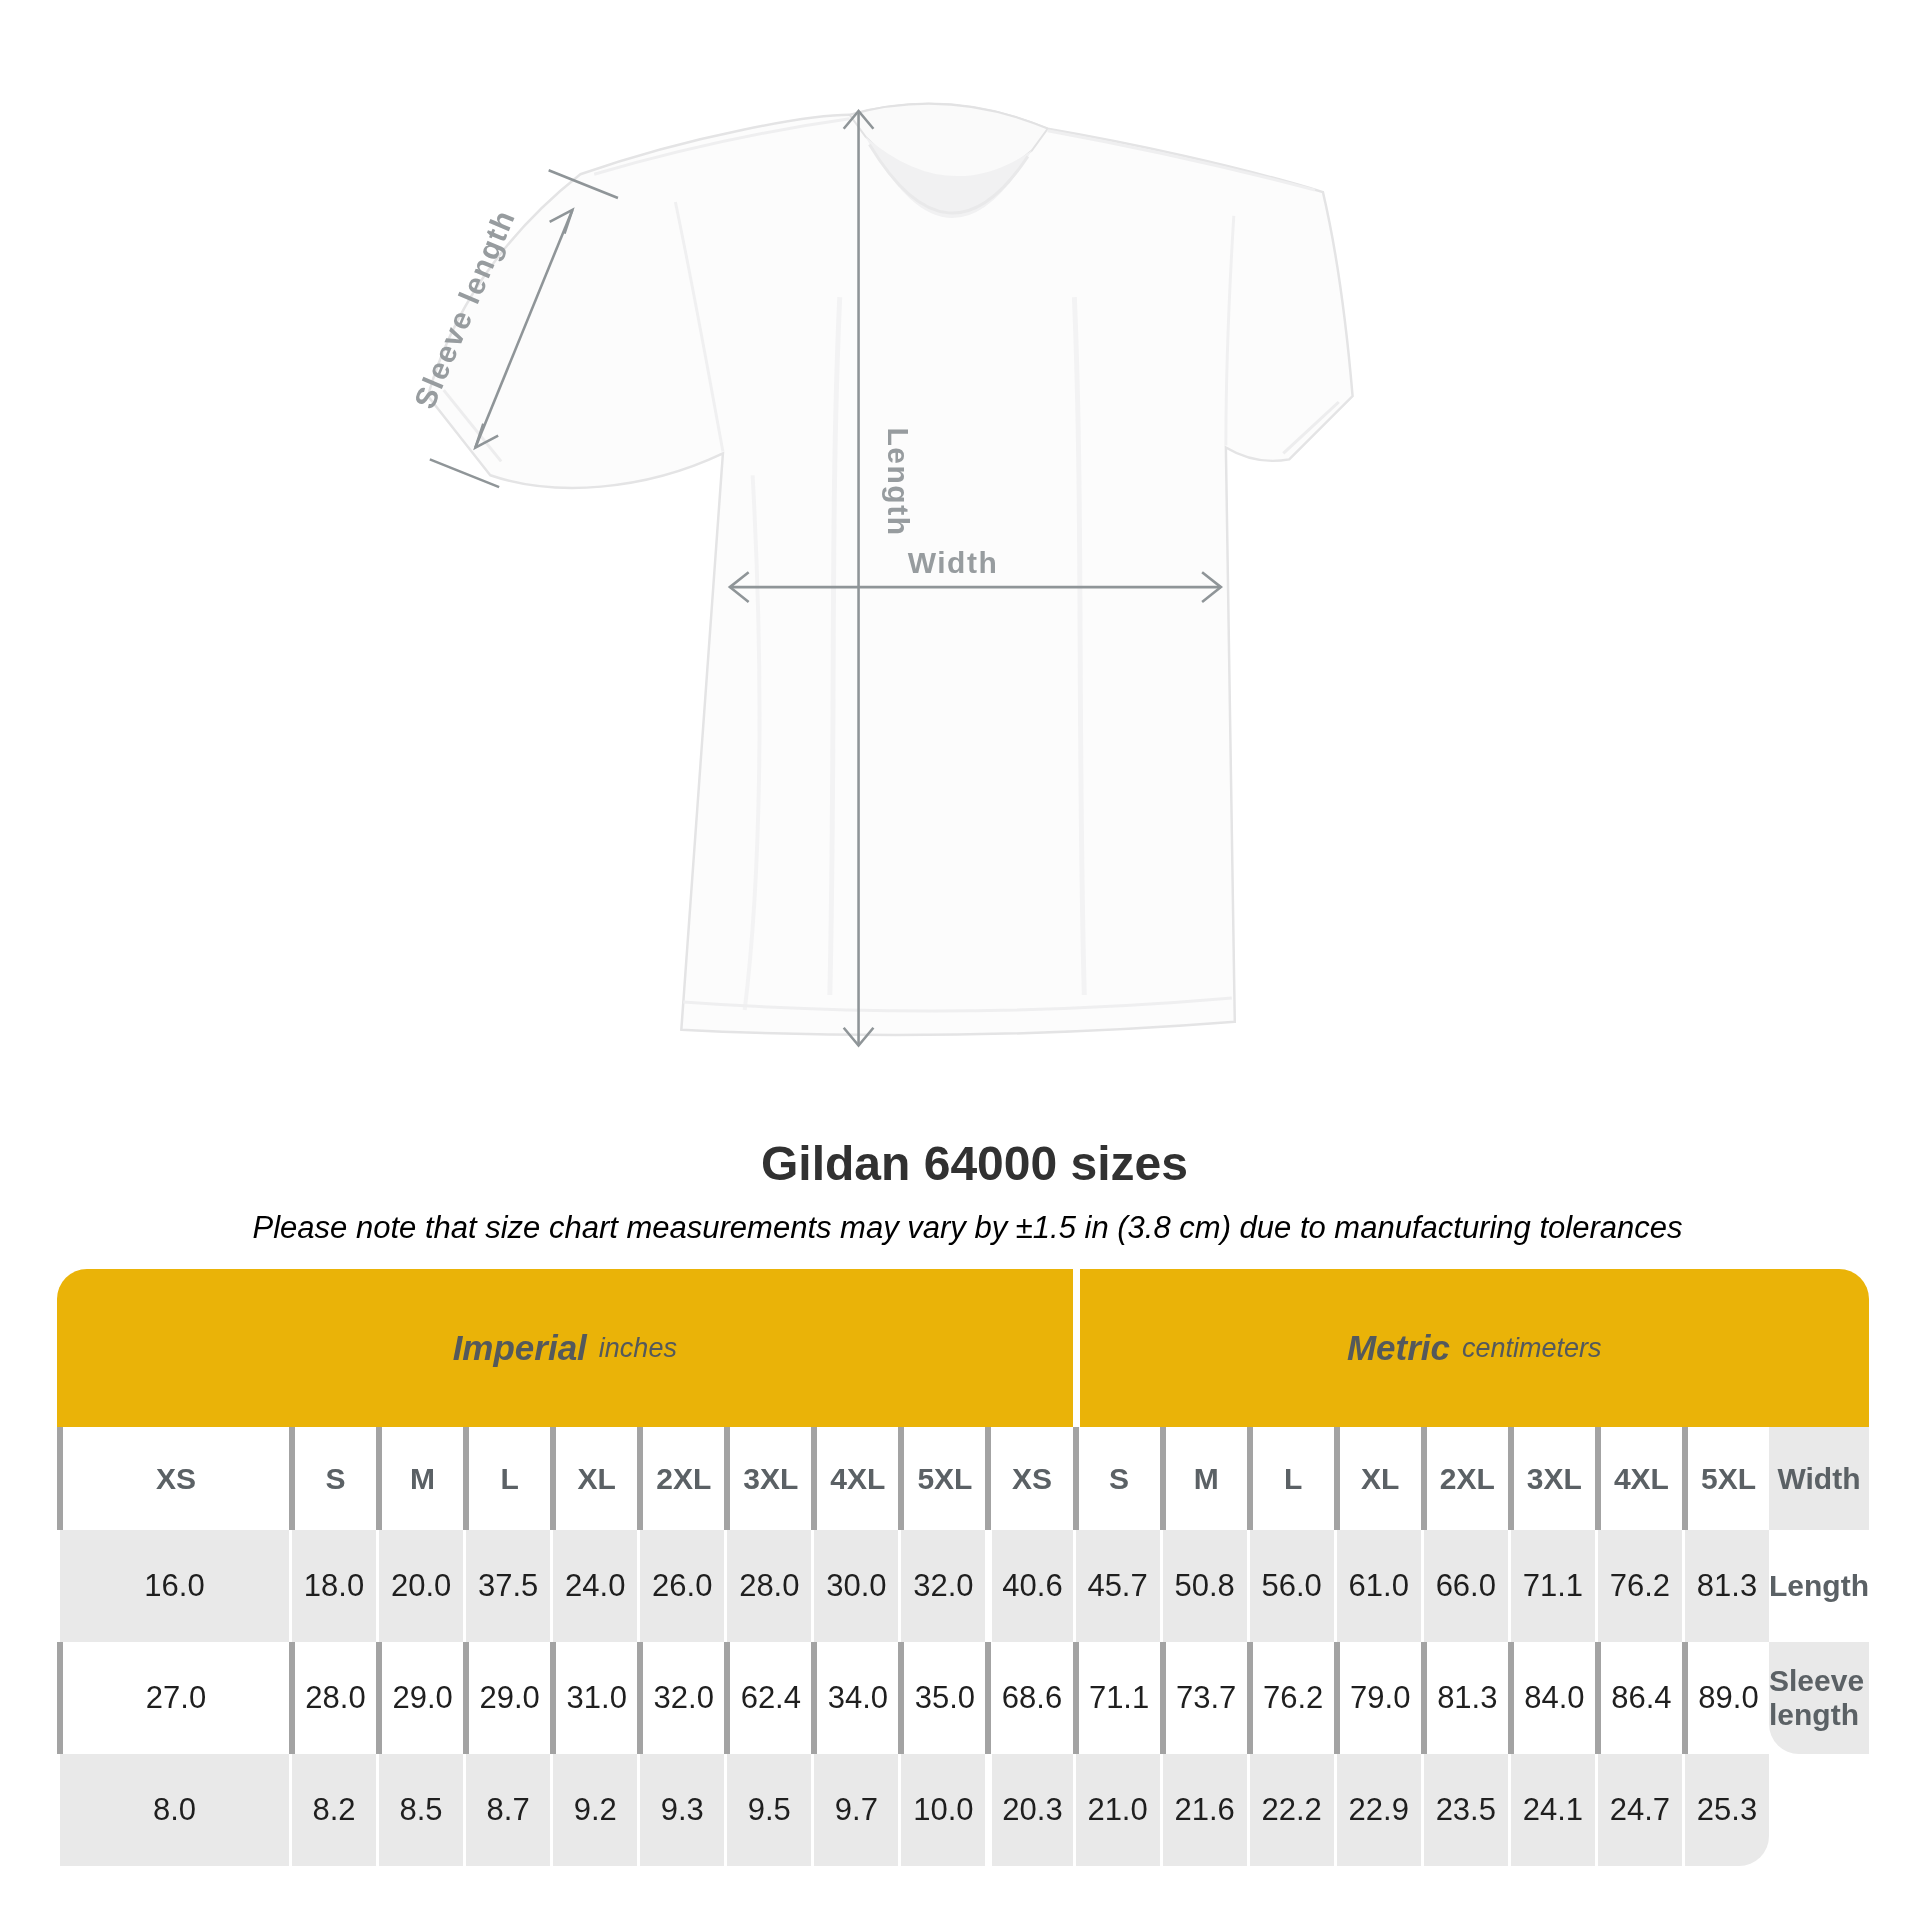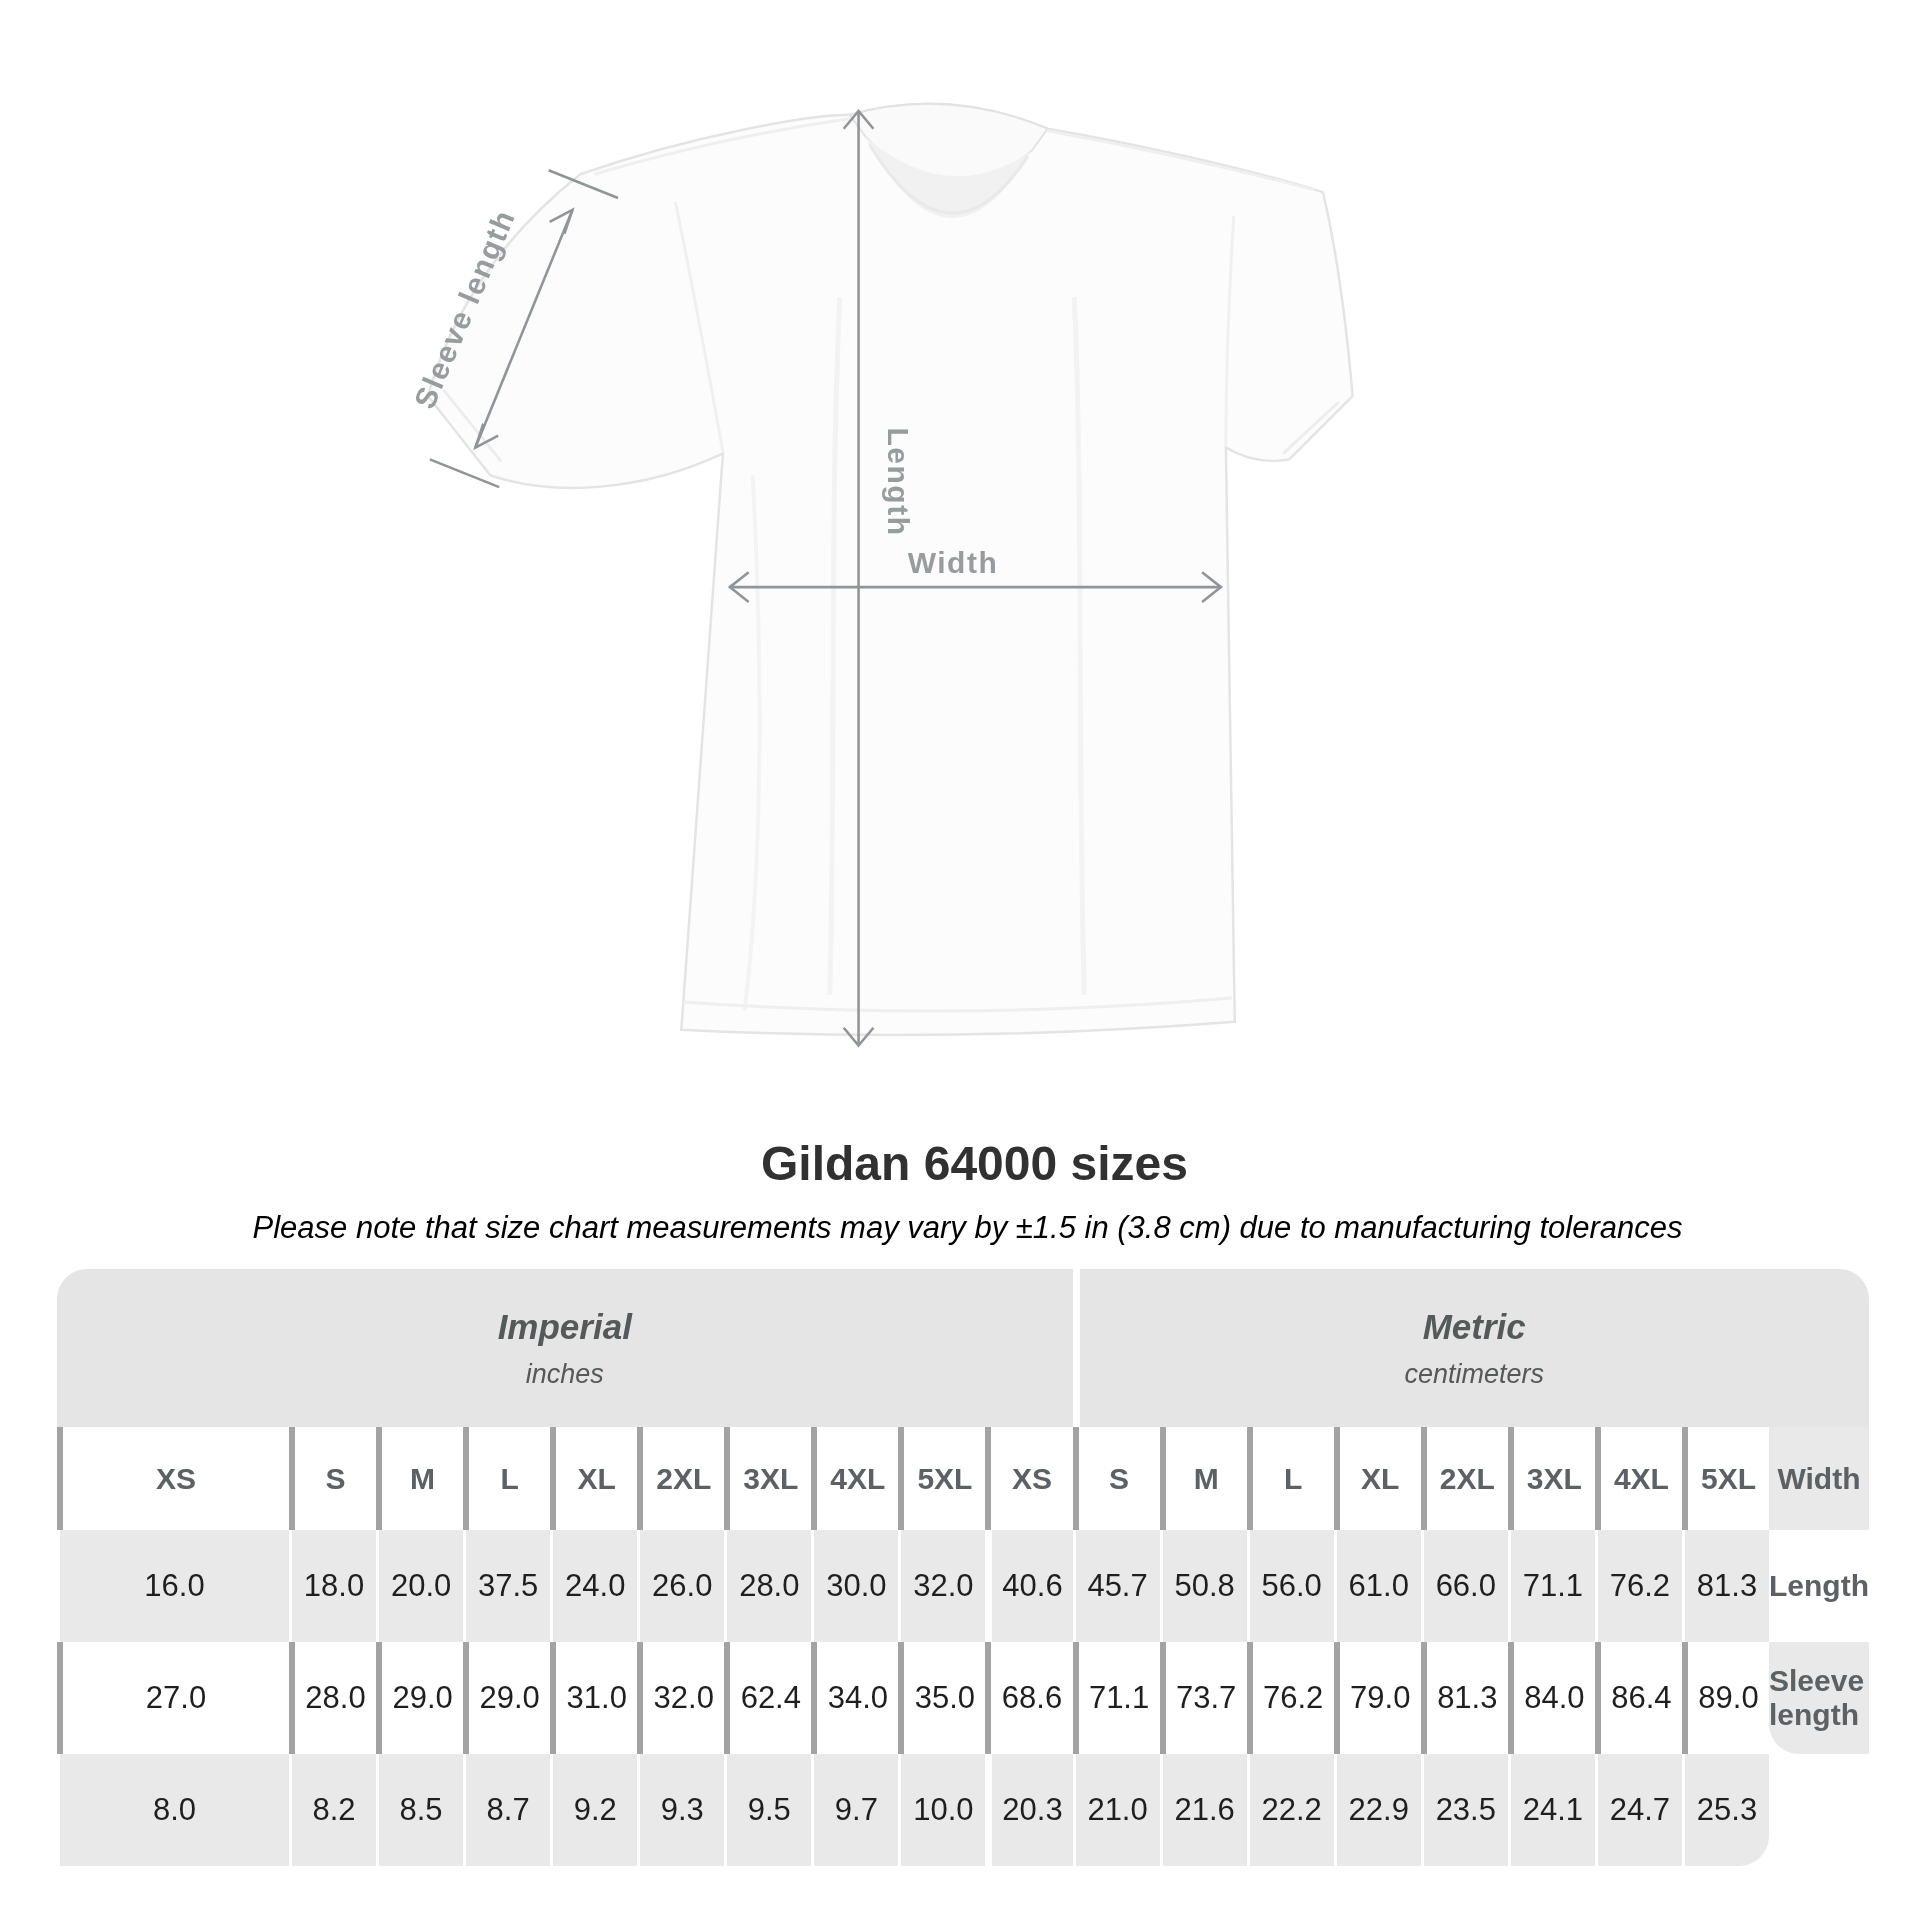--- a/index.html
+++ b/index.html
@@ -38,21 +38,21 @@
     font-size:31px;color:#1f1f1f;
   }
   .cell.graybg{background:#e9e9e9;}
   .cell.whitebg{background:#ffffff;}
   .sep-white{border-left:3px solid #ffffff;}
   .sep-white-wide{border-left:7px solid #ffffff;}
   .sep-gray{border-left:6px solid #a3a3a3;}
   .rowlabel{font-weight:bold;color:#5b6165;font-size:30px;}
   .sizehead{font-weight:bold;color:#5b6165;font-size:30px;}
   .unit-cell{
-    background:#e5e5e5;display:flex;flex-direction:column;align-items:center;justify-content:center;gap:12px;
+    background:#eab308;display:flex;flex-direction:row;align-items:center;justify-content:center;gap:12px;
   }
   .unit-imperial{grid-column:1 / 11;border-radius:30px 0 0 0;}
   .unit-metric{grid-column:11 / 20;border-radius:0 30px 0 0;border-left:7px solid #ffffff;}
   .unit-name{font-size:35px;font-weight:bold;font-style:italic;color:#54595c;}
   .unit-sub{font-size:27px;font-style:italic;color:#54595c;}
   .corner-bl{border-radius:0 0 0 30px;}
   .corner-br{border-radius:0 0 30px 0;}
 </style>
 </head>
 <body>

